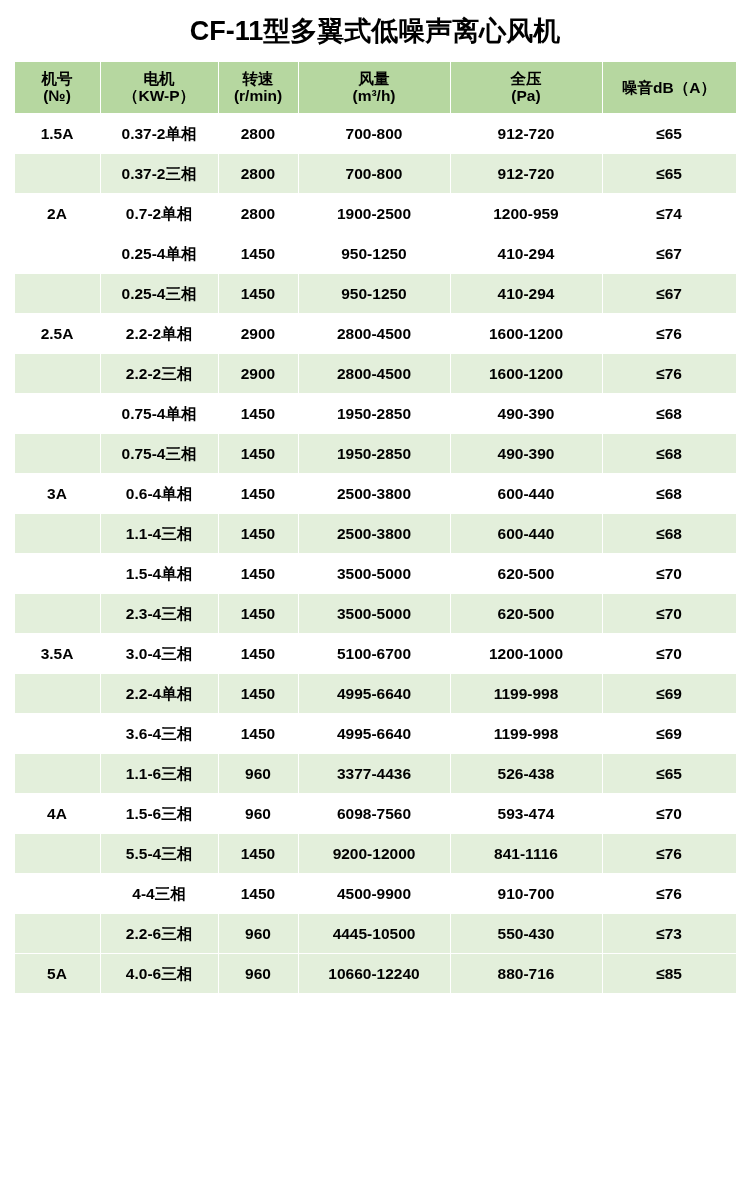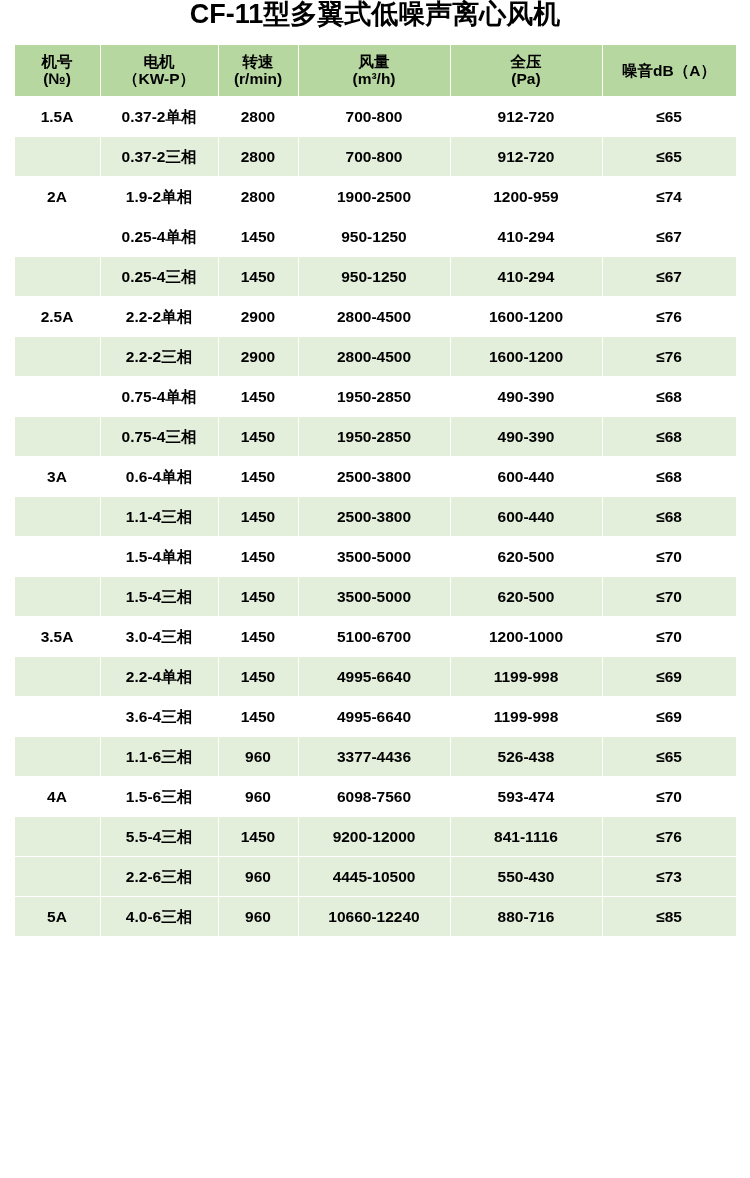--- a/index.html
+++ b/index.html
@@ -18,20 +18,21 @@
     height: 1178px;
     position: relative;
     padding: 0;
   }
   .title {
     text-align: center;
     font-size: 27px;
     font-weight: bold;
     color: #000000;
     letter-spacing: 0px;
+    padding-top: 17px;
     padding-bottom: 14px;
     line-height: 1.1;
     white-space: nowrap;
   }
   table.spec {
     border-collapse: collapse;
     width: 722px;
     margin: 0 auto;
     table-layout: fixed;
   }
@@ -125,21 +126,21 @@
         <tr class="odd">
           <td class="num"></td>
           <td class="num">0.37-2三相</td>
           <td class="num">2800</td>
           <td class="num">700-800</td>
           <td class="num">912-720</td>
           <td class="num">≤65</td>
         </tr>
         <tr class="even">
           <td class="num">2A</td>
-          <td class="num">1.9-2单相</td>
+          <td class="num">0.7-2单相</td>
           <td class="num">2800</td>
           <td class="num">1900-2500</td>
           <td class="num">1200-959</td>
           <td class="num">≤74</td>
         </tr>
         <tr class="even">
           <td class="num"></td>
           <td class="num">0.25-4单相</td>
           <td class="num">1450</td>
           <td class="num">950-1250</td>
@@ -205,21 +206,21 @@
         <tr class="even">
           <td class="num"></td>
           <td class="num">1.5-4单相</td>
           <td class="num">1450</td>
           <td class="num">3500-5000</td>
           <td class="num">620-500</td>
           <td class="num">≤70</td>
         </tr>
         <tr class="odd">
           <td class="num"></td>
-          <td class="num">1.5-4三相</td>
+          <td class="num">2.3-4三相</td>
           <td class="num">1450</td>
           <td class="num">3500-5000</td>
           <td class="num">620-500</td>
           <td class="num">≤70</td>
         </tr>
         <tr class="even">
           <td class="num">3.5A</td>
           <td class="num">3.0-4三相</td>
           <td class="num">1450</td>
           <td class="num">5100-6700</td>
@@ -259,20 +260,28 @@
           <td class="num">≤70</td>
         </tr>
         <tr class="odd">
           <td class="num"></td>
           <td class="num">5.5-4三相</td>
           <td class="num">1450</td>
           <td class="num">9200-12000</td>
           <td class="num">841-1116</td>
           <td class="num">≤76</td>
         </tr>
+        <tr class="even">
+          <td class="num"></td>
+          <td class="num">4-4三相</td>
+          <td class="num">1450</td>
+          <td class="num">4500-9900</td>
+          <td class="num">910-700</td>
+          <td class="num">≤76</td>
+        </tr>
         <tr class="odd">
           <td class="num"></td>
           <td class="num">2.2-6三相</td>
           <td class="num">960</td>
           <td class="num">4445-10500</td>
           <td class="num">550-430</td>
           <td class="num">≤73</td>
         </tr>
         <tr class="odd">
           <td class="num">5A</td>

